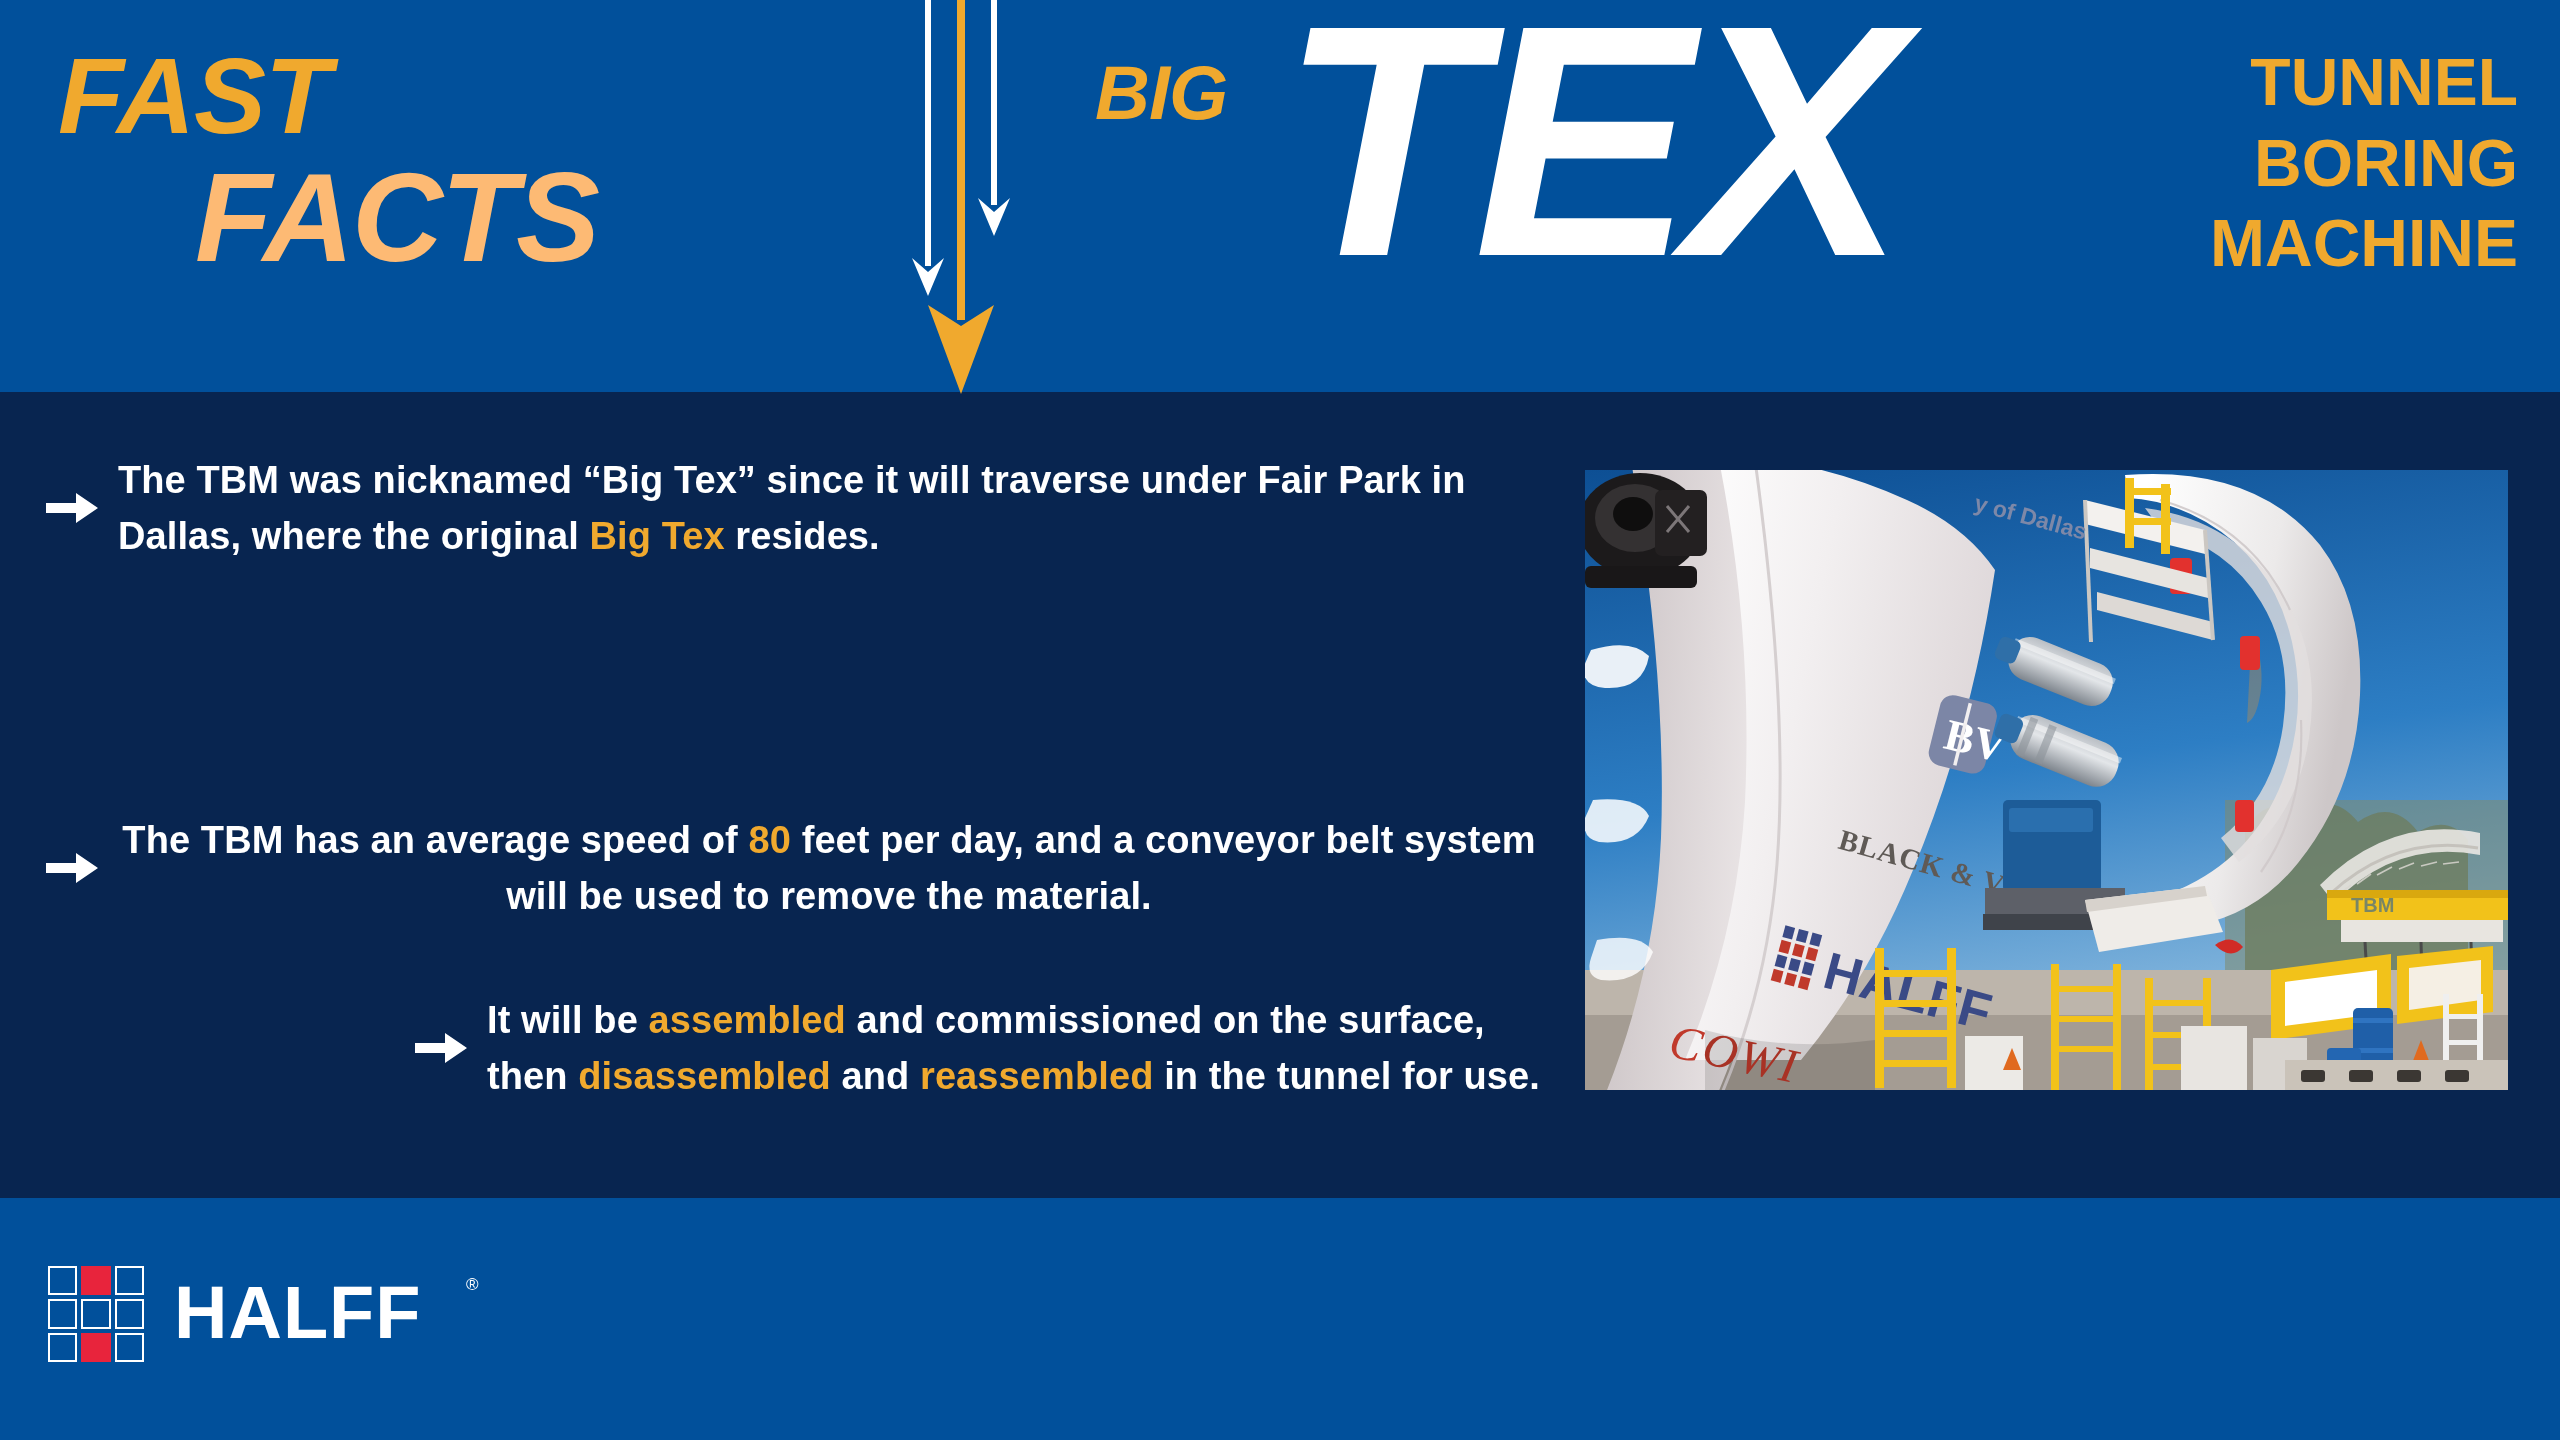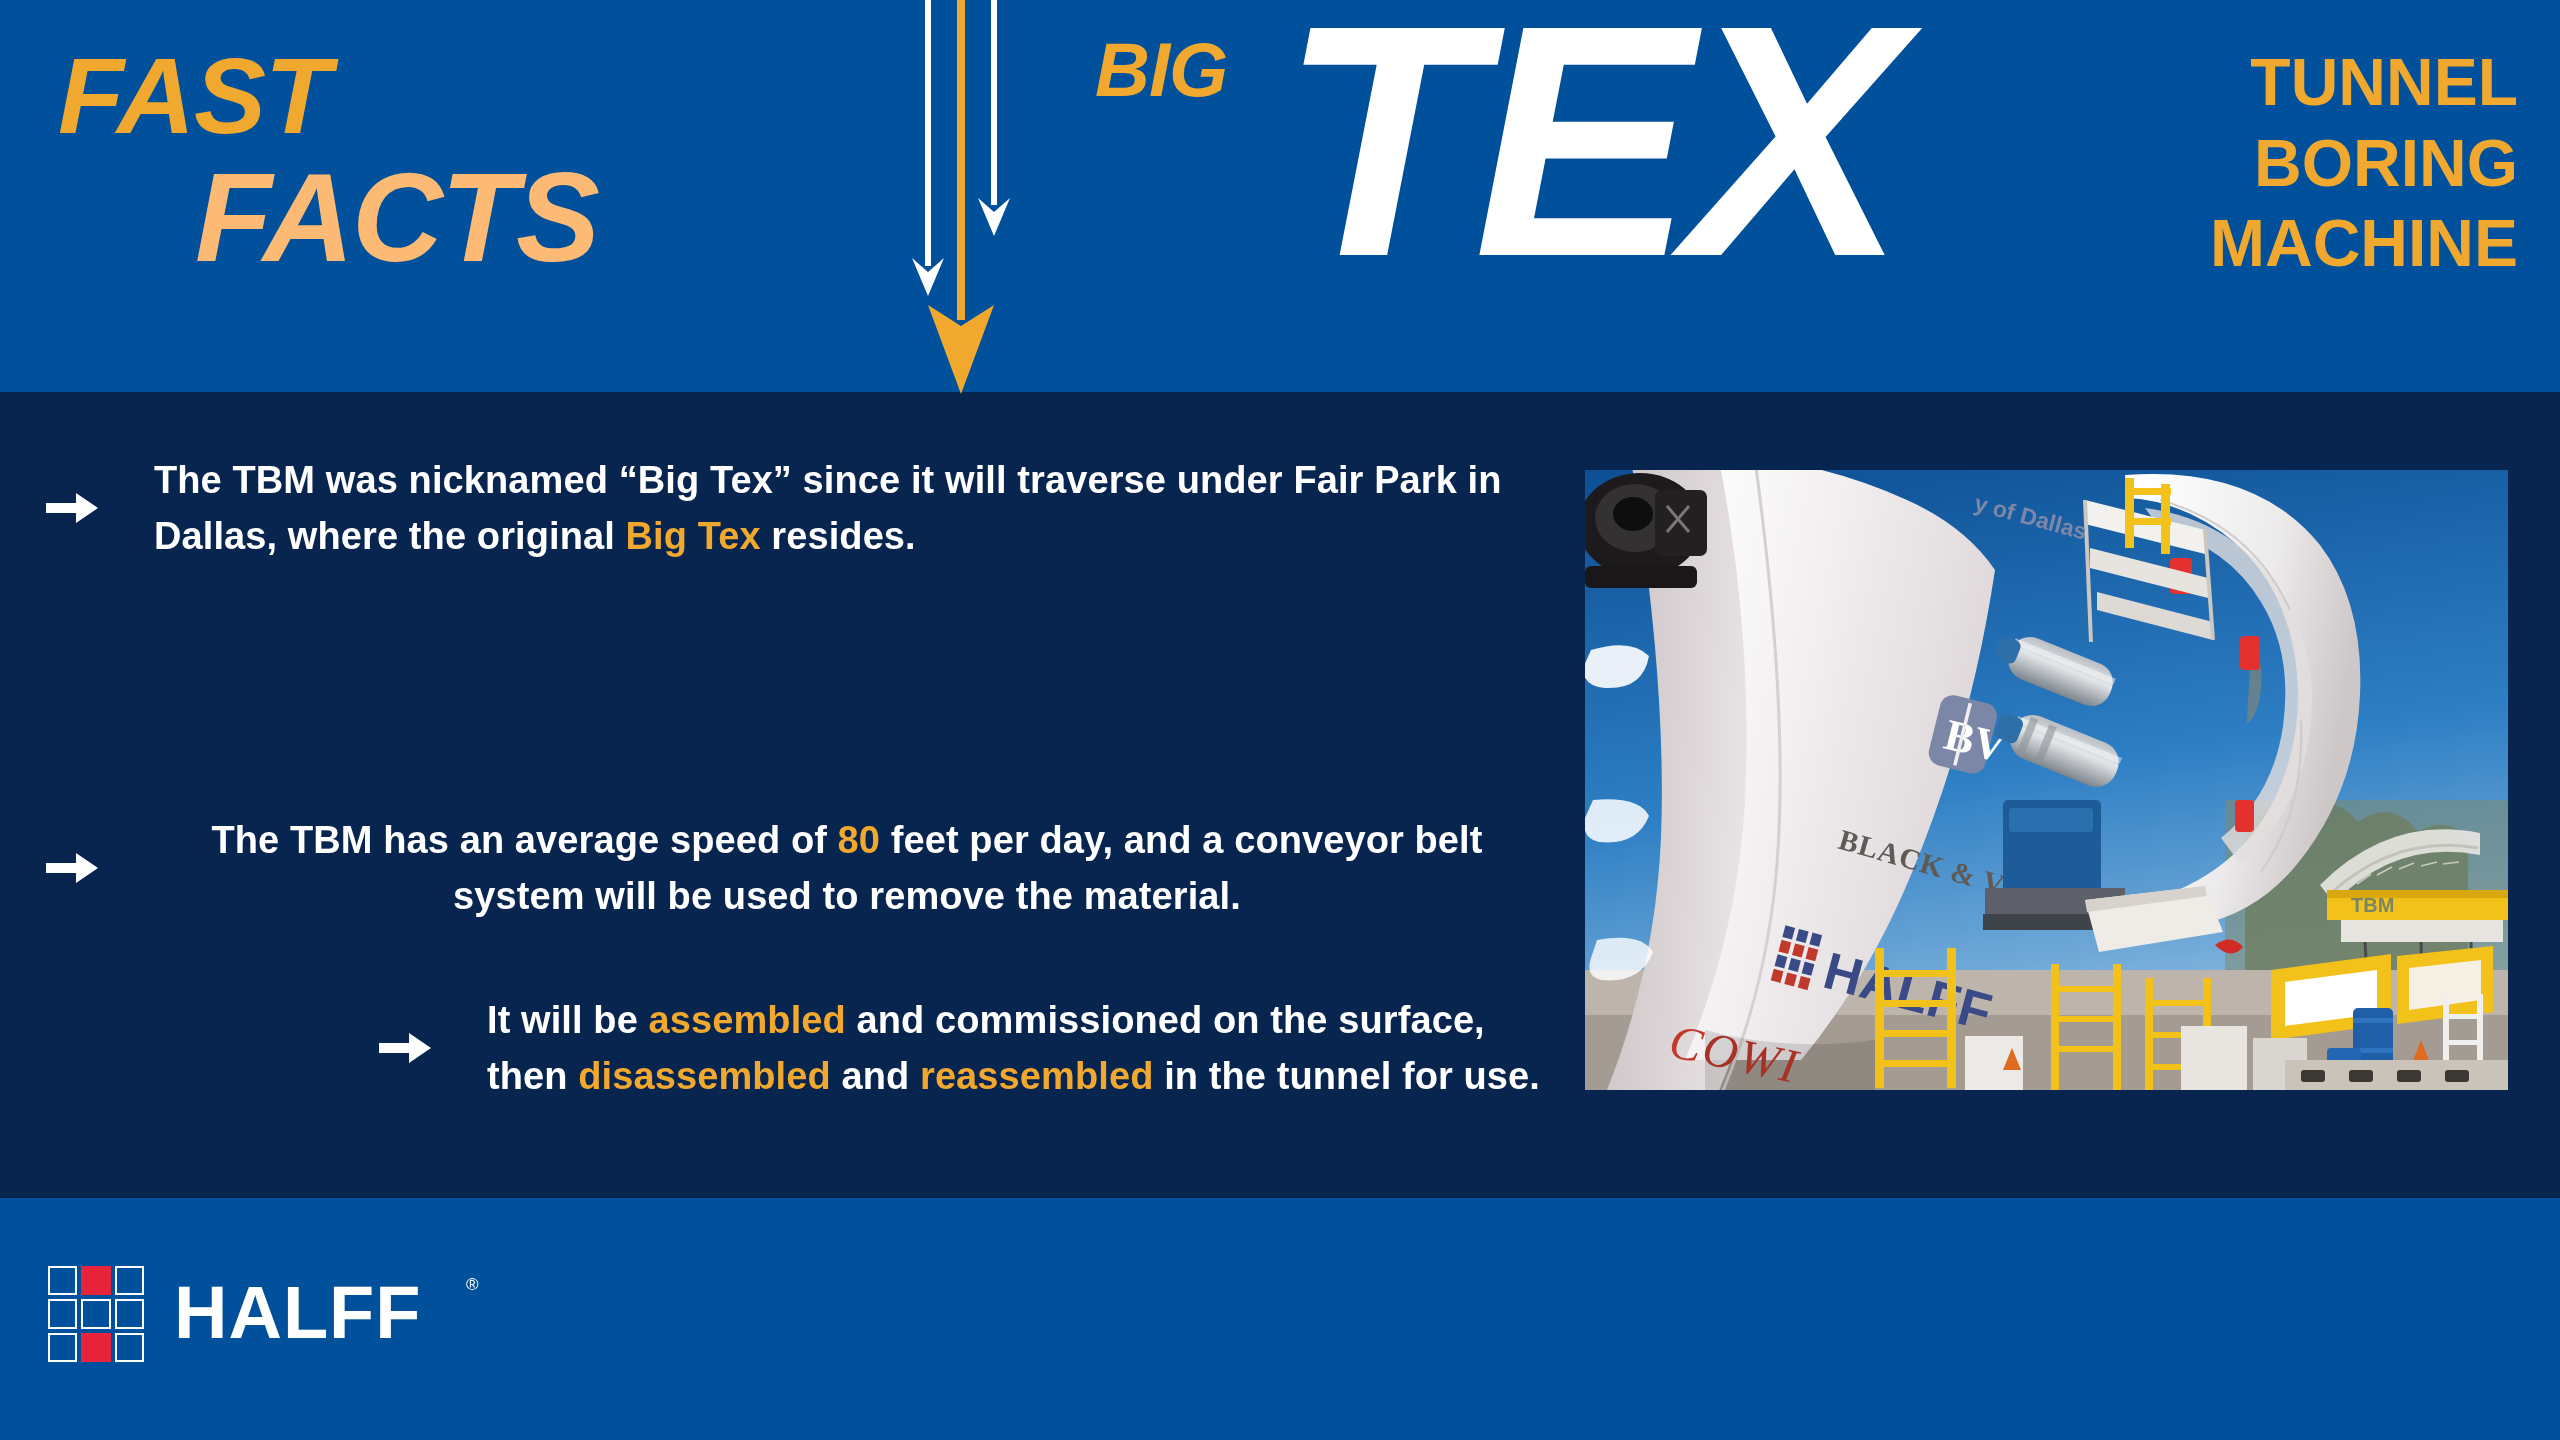--- a/index.html
+++ b/index.html
@@ -38,42 +38,42 @@
     position:absolute; left:195px; top:155px;
     font-size:126px; font-weight:bold; font-style:italic;
     color:#fdba74; letter-spacing:-2px; line-height:1;
   }
 
   
   .arrows { position:absolute; left:900px; top:-10px; width:180px; height:420px; }
 
   
   .t-big {
-    position:absolute; left:1095px; top:32px;
+    position:absolute; left:1095px; top:55px;
     font-size:76px; font-weight:bold; font-style:italic;
     color:#f0a92e; letter-spacing:-1px; line-height:1;
   }
   .t-tex {
     position:absolute; left:1280px; top:-24px;
     font-size:330px; font-weight:bold; font-style:italic;
     color:#ffffff; letter-spacing:-8px; line-height:1;
   }
   .t-right {
     position:absolute; right:42px; top:42px; width:640px;
     text-align:right;
     font-size:66px; font-weight:bold; 
     color:#f0a92e; line-height:1.22; letter-spacing:0px;
   }
   .t-right div { white-space:nowrap; }
 
   
   .facts { position:absolute; left:0px; top:392px; width:1560px; height:806px; }
   .fact-row {
     position:absolute; left:40px; width:1500px;
-    display:flex; align-items:center;gap:36px;
+    display:flex; align-items:center;
   }
   .fact-arrow {
     width:78px; flex:0 0 78px; display:flex; align-items:center;
     justify-content:flex-start; padding-left:6px;
   }
   .fact-text {
     font-size:38px; font-weight:bold; color:#ffffff;
     line-height:1.48; letter-spacing:0.1px;
   }
   .hl { color:#f0a92e; }

